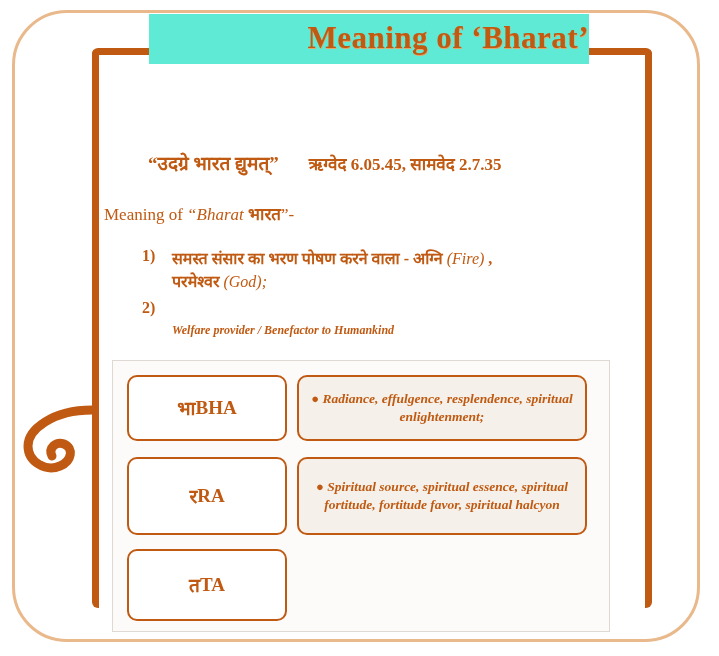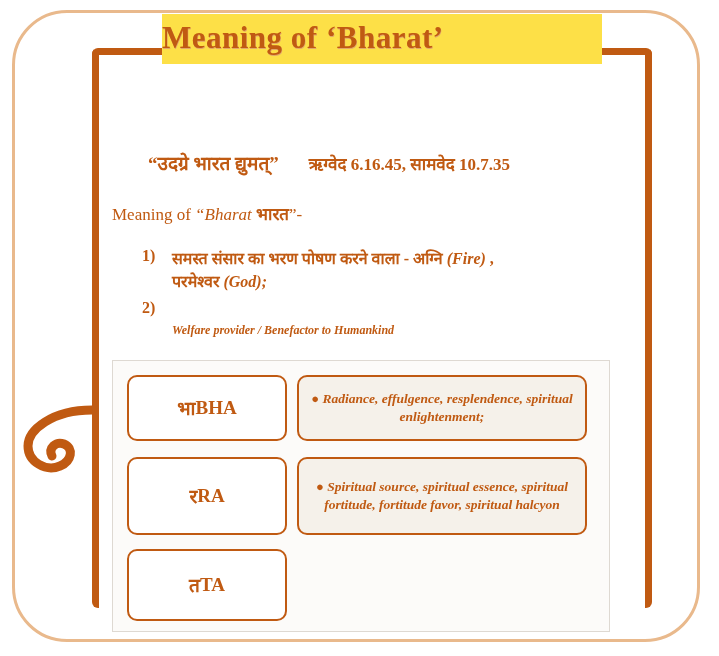--- a/index.html
+++ b/index.html
@@ -58,26 +58,26 @@
     left: 22px;
     top: 404px;
     width: 80px;
     height: 72px;
   }
   .curl svg { display: block; }
 
   
   .title-wrap {
     position: absolute;
-    left: 162px;
+    left: 149px;
     top: 14px;
     width: 440px;
     height: 50px;
-    background: #fde047;
-    text-align: left;
+    background: #5eead4;
+    text-align: right;
     z-index: 5;
   }
   .title {
     font-family: "Liberation Serif", serif;
     font-weight: bold;
     font-style: normal;
     font-size: 31px;
     color: #c05a12;
     letter-spacing: 0.5px;
     line-height: 48px;
@@ -108,21 +108,21 @@
   .verse-ref {
     font-family: "Liberation Serif", serif;
     font-weight: bold;
     font-size: 17px;
     color: #c05a12;
     margin-left: 30px;
     white-space: nowrap;
   }
   .meaning-line {
     margin-top: 26px;
-    padding-left: 12px;
+    padding-left: 4px;
     font-family: "Liberation Serif", serif;
     font-size: 17px;
     color: #c05a12;
     font-style: italic;
   }
   .meaning-line .plain { font-style: normal; }
   .meaning-line .dev { font-style: normal; font-weight: bold; }
 
   .list {
     margin-top: 22px;
@@ -141,21 +141,21 @@
     width: 30px;
     flex: 0 0 30px;
   }
   .list-text {
     font-family: "Liberation Serif", serif;
     font-weight: bold;
     font-size: 16px;
     color: #c05a12;
     line-height: 1.45;
   }
-  .list-text .lat { font-style: italic; font-weight: bold; }
+  .list-text .lat { font-style: italic; font-weight: normal; }
   .sub-italic {
     font-family: "Liberation Serif", serif;
     font-style: italic;
     font-weight: bold;
     font-size: 12px;
     color: #c05a12;
     padding-left: 30px;
     margin-top: 0px;
   }
 
@@ -238,21 +238,21 @@
   </div>
 
   <div class="title-wrap">
     <div class="title">Meaning of ‘Bharat’</div>
   </div>
 
   <div class="content">
 
     <div class="verse-row">
       <span class="verse-sanskrit">“उदग्रे भारत द्युमत्”</span>
-      <span class="verse-ref">ऋग्वेद 6.16.45, सामवेद 10.7.35</span>
+      <span class="verse-ref">ऋग्वेद 6.05.45, सामवेद 2.7.35</span>
     </div>
 
     <div class="meaning-line">
       <span class="plain">Meaning of </span><span>“Bharat </span><span class="dev">भारत</span><span class="plain">”-</span>
     </div>
 
     <div class="list">
 
       <div class="list-item">
         <span class="list-num">1)</span>

